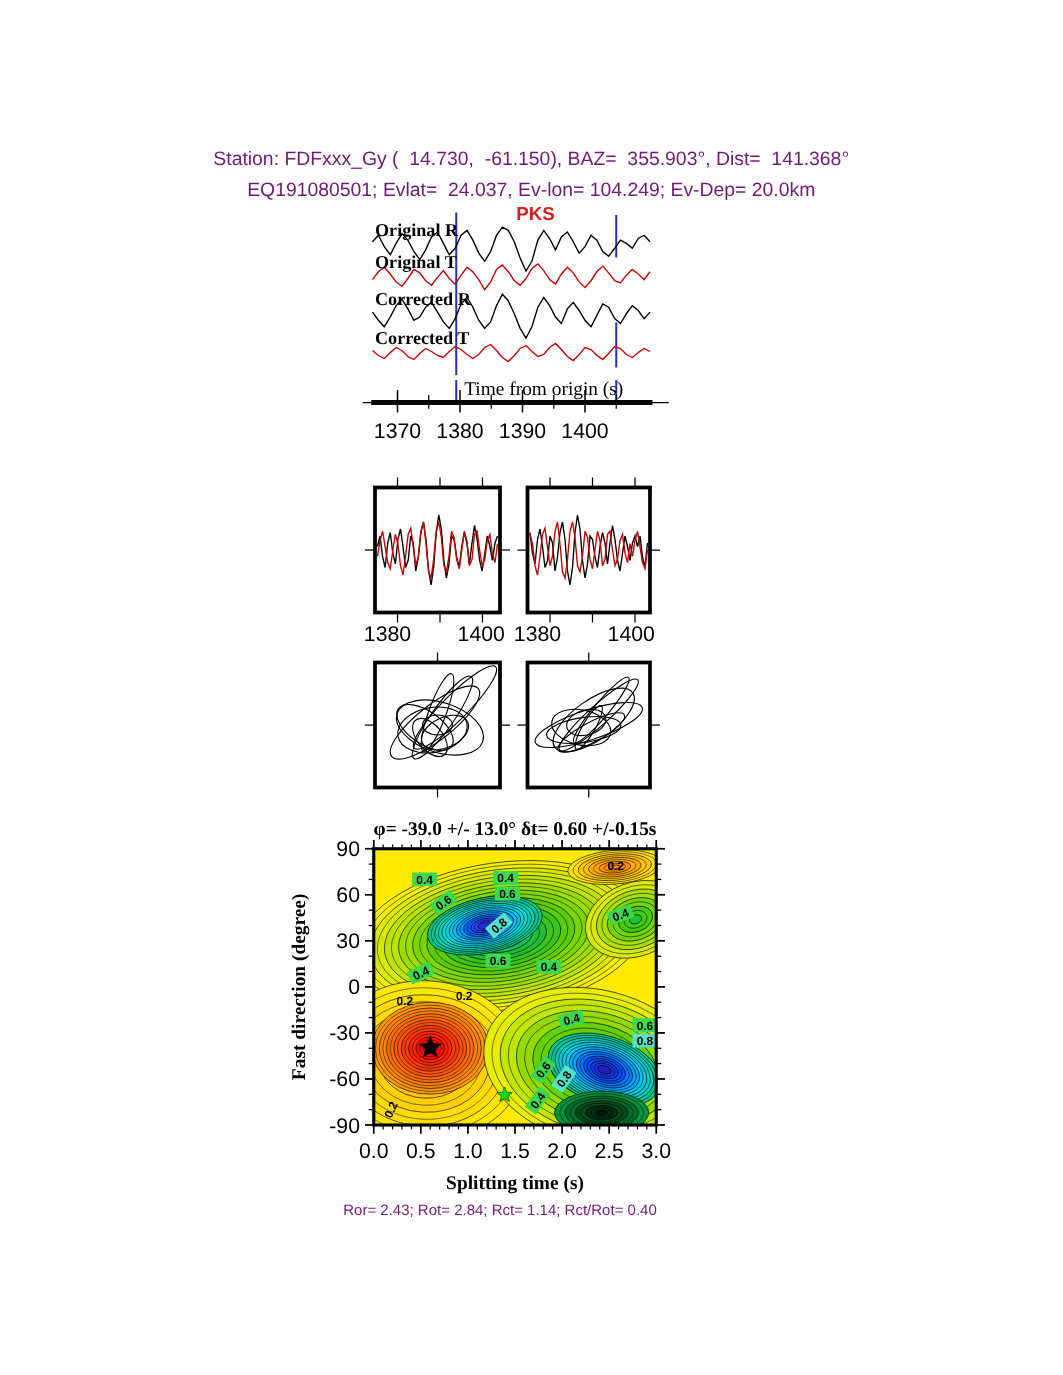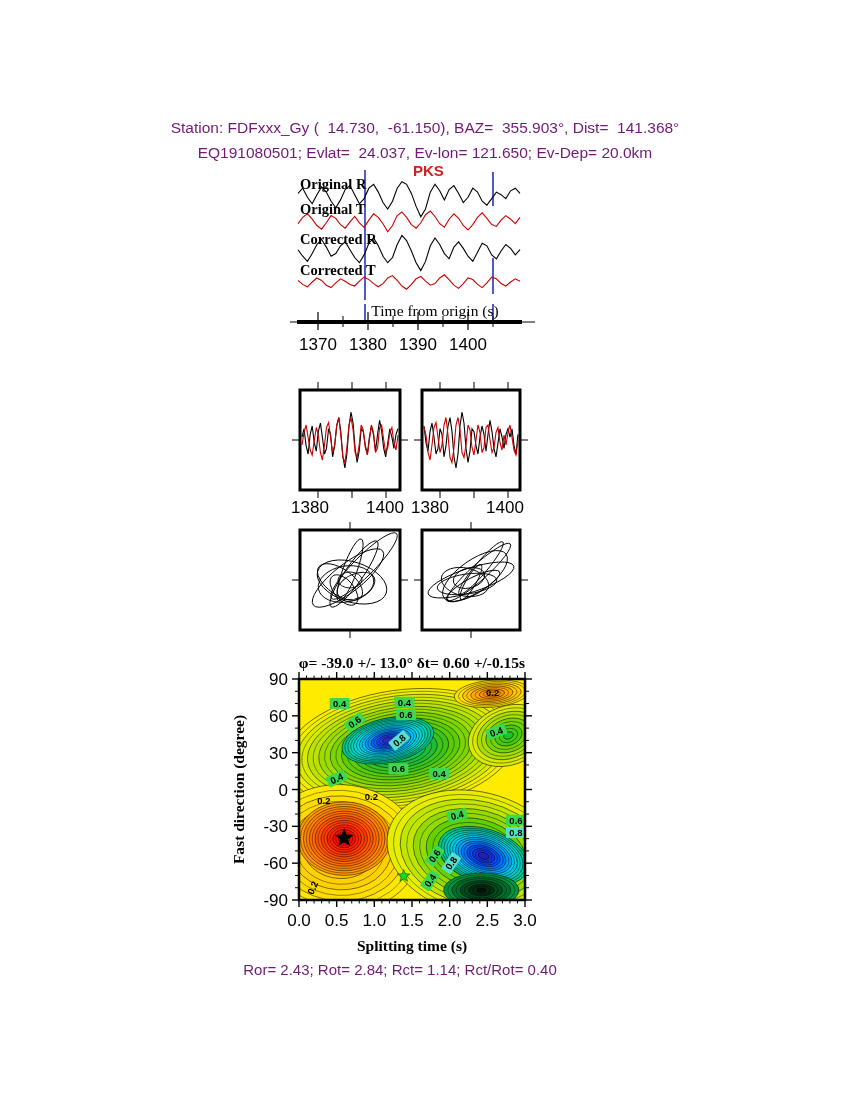--- a/index.html
+++ b/index.html
@@ -1,34 +1,34 @@
 <!DOCTYPE html>
 <html><head>
 <meta charset="utf-8">
 <style>
   html,body{margin:0;padding:0;background:#fff;}
   #page{position:relative;width:850px;height:1100px;background:#fff;overflow:hidden;
         font-family:"Liberation Sans",sans-serif;color:#701a75;}
   .hdr{position:absolute;left:0;width:850px;text-align:center;font-size:15.5px;white-space:pre;}
   #hdr1{top:119px;}
   #hdr2{top:144px;}
-  #summary{position:absolute;left:0;top:961px;width:800px;text-align:center;font-size:15px;}
+  #summary{position:absolute;left:0;top:961px;width:800px;text-align:center;font-size:12px;}
   .figsvg{position:absolute;display:block;}
   #seis{left:280px;top:160px;}
   #boxes{left:280px;top:380px;}
   #hodo{left:280px;top:520px;}
   #contour{left:180px;top:648px;}
   text{user-select:none;}
 </style>
 </head>
 <body>
 <div id="page">
 
   <div class="hdr" id="hdr1">Station: FDFxxx_Gy (  14.730,  -61.150), BAZ=  355.903°, Dist=  141.368°</div>
-  <div class="hdr" id="hdr2">EQ191080501; Evlat=  24.037, Ev-lon= 121.650; Ev-Dep= 20.0km</div>
+  <div class="hdr" id="hdr2">EQ191080501; Evlat=  24.037, Ev-lon= 104.249; Ev-Dep= 20.0km</div>
 
   <svg id="seis" class="figsvg" width="265" height="205" viewBox="0 0 265 205">
       <g>
         <text x="133" y="16" fill="#cc2222" font-family="&quot;Liberation Sans&quot;,sans-serif" font-size="15" font-weight="bold">PKS</text>
         <g>
           <line x1="85" y1="10" x2="85" y2="140" stroke="#2233bb" stroke-width="1.6"></line>
           <line x1="213" y1="12" x2="213" y2="46" stroke="#2233bb" stroke-width="1.6"></line>
           <line x1="213" y1="98" x2="213" y2="134" stroke="#2233bb" stroke-width="1.6"></line>
           <line x1="85" y1="144" x2="85" y2="160" stroke="#2233bb" stroke-width="1.6"></line>
           <line x1="213" y1="144" x2="213" y2="160" stroke="#2233bb" stroke-width="1.6"></line>

